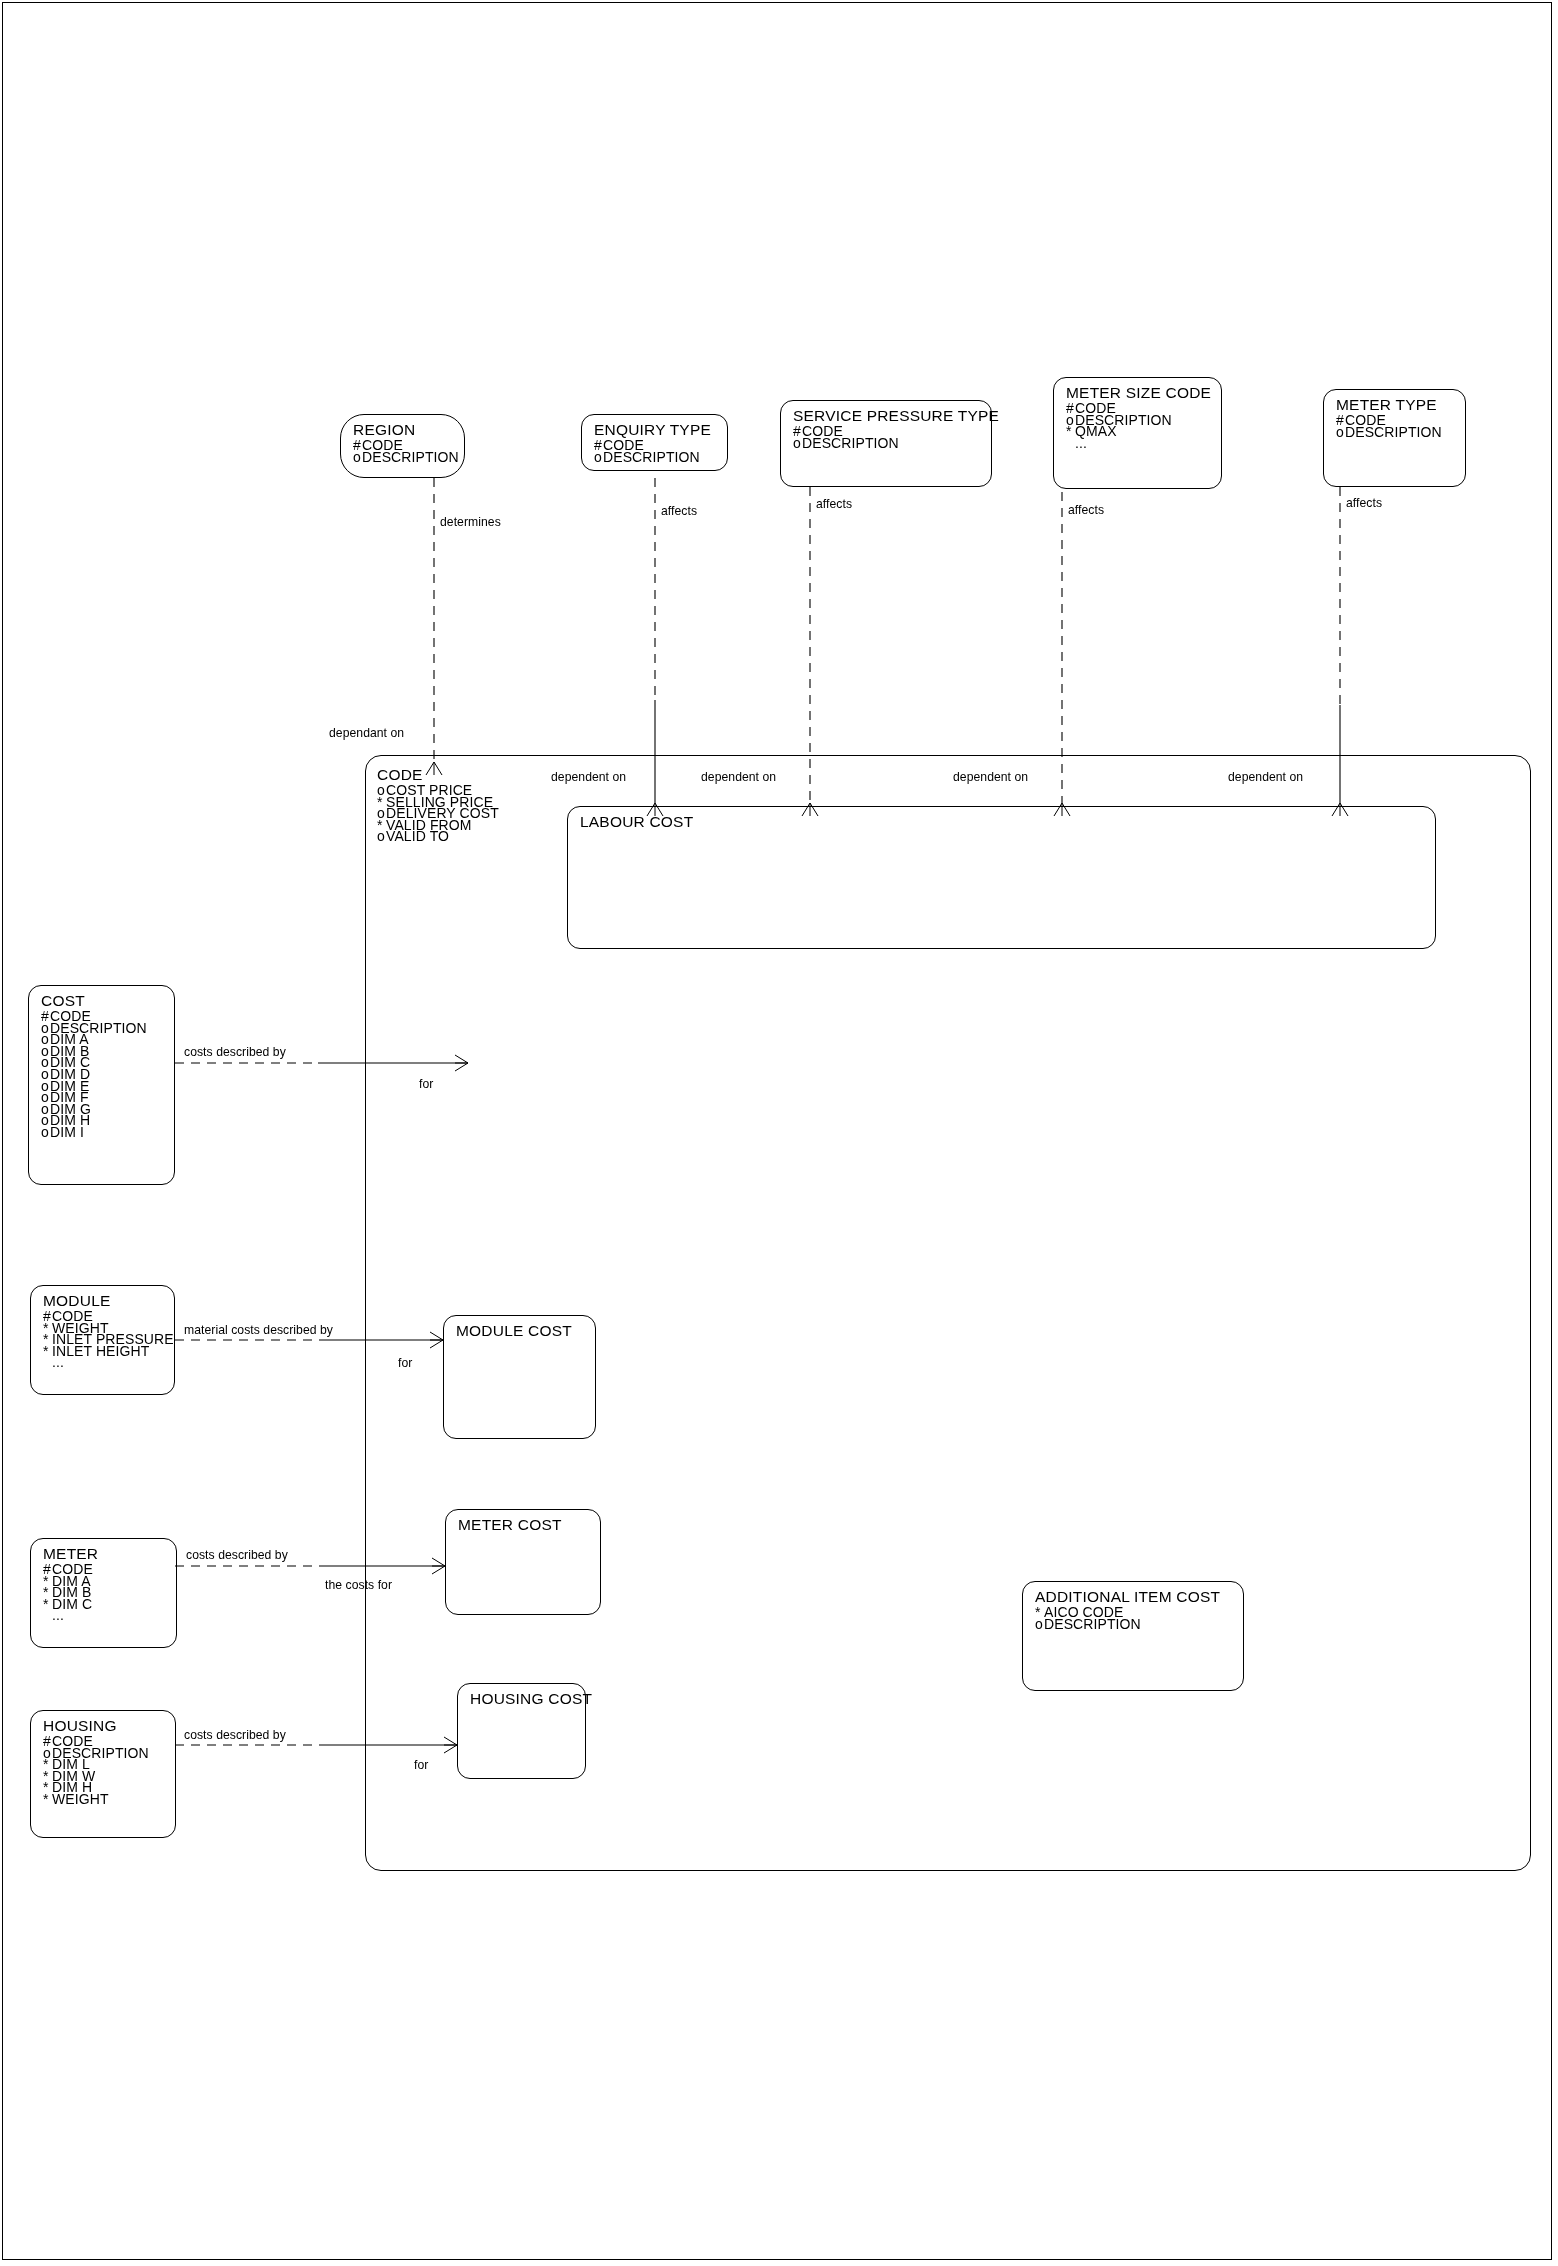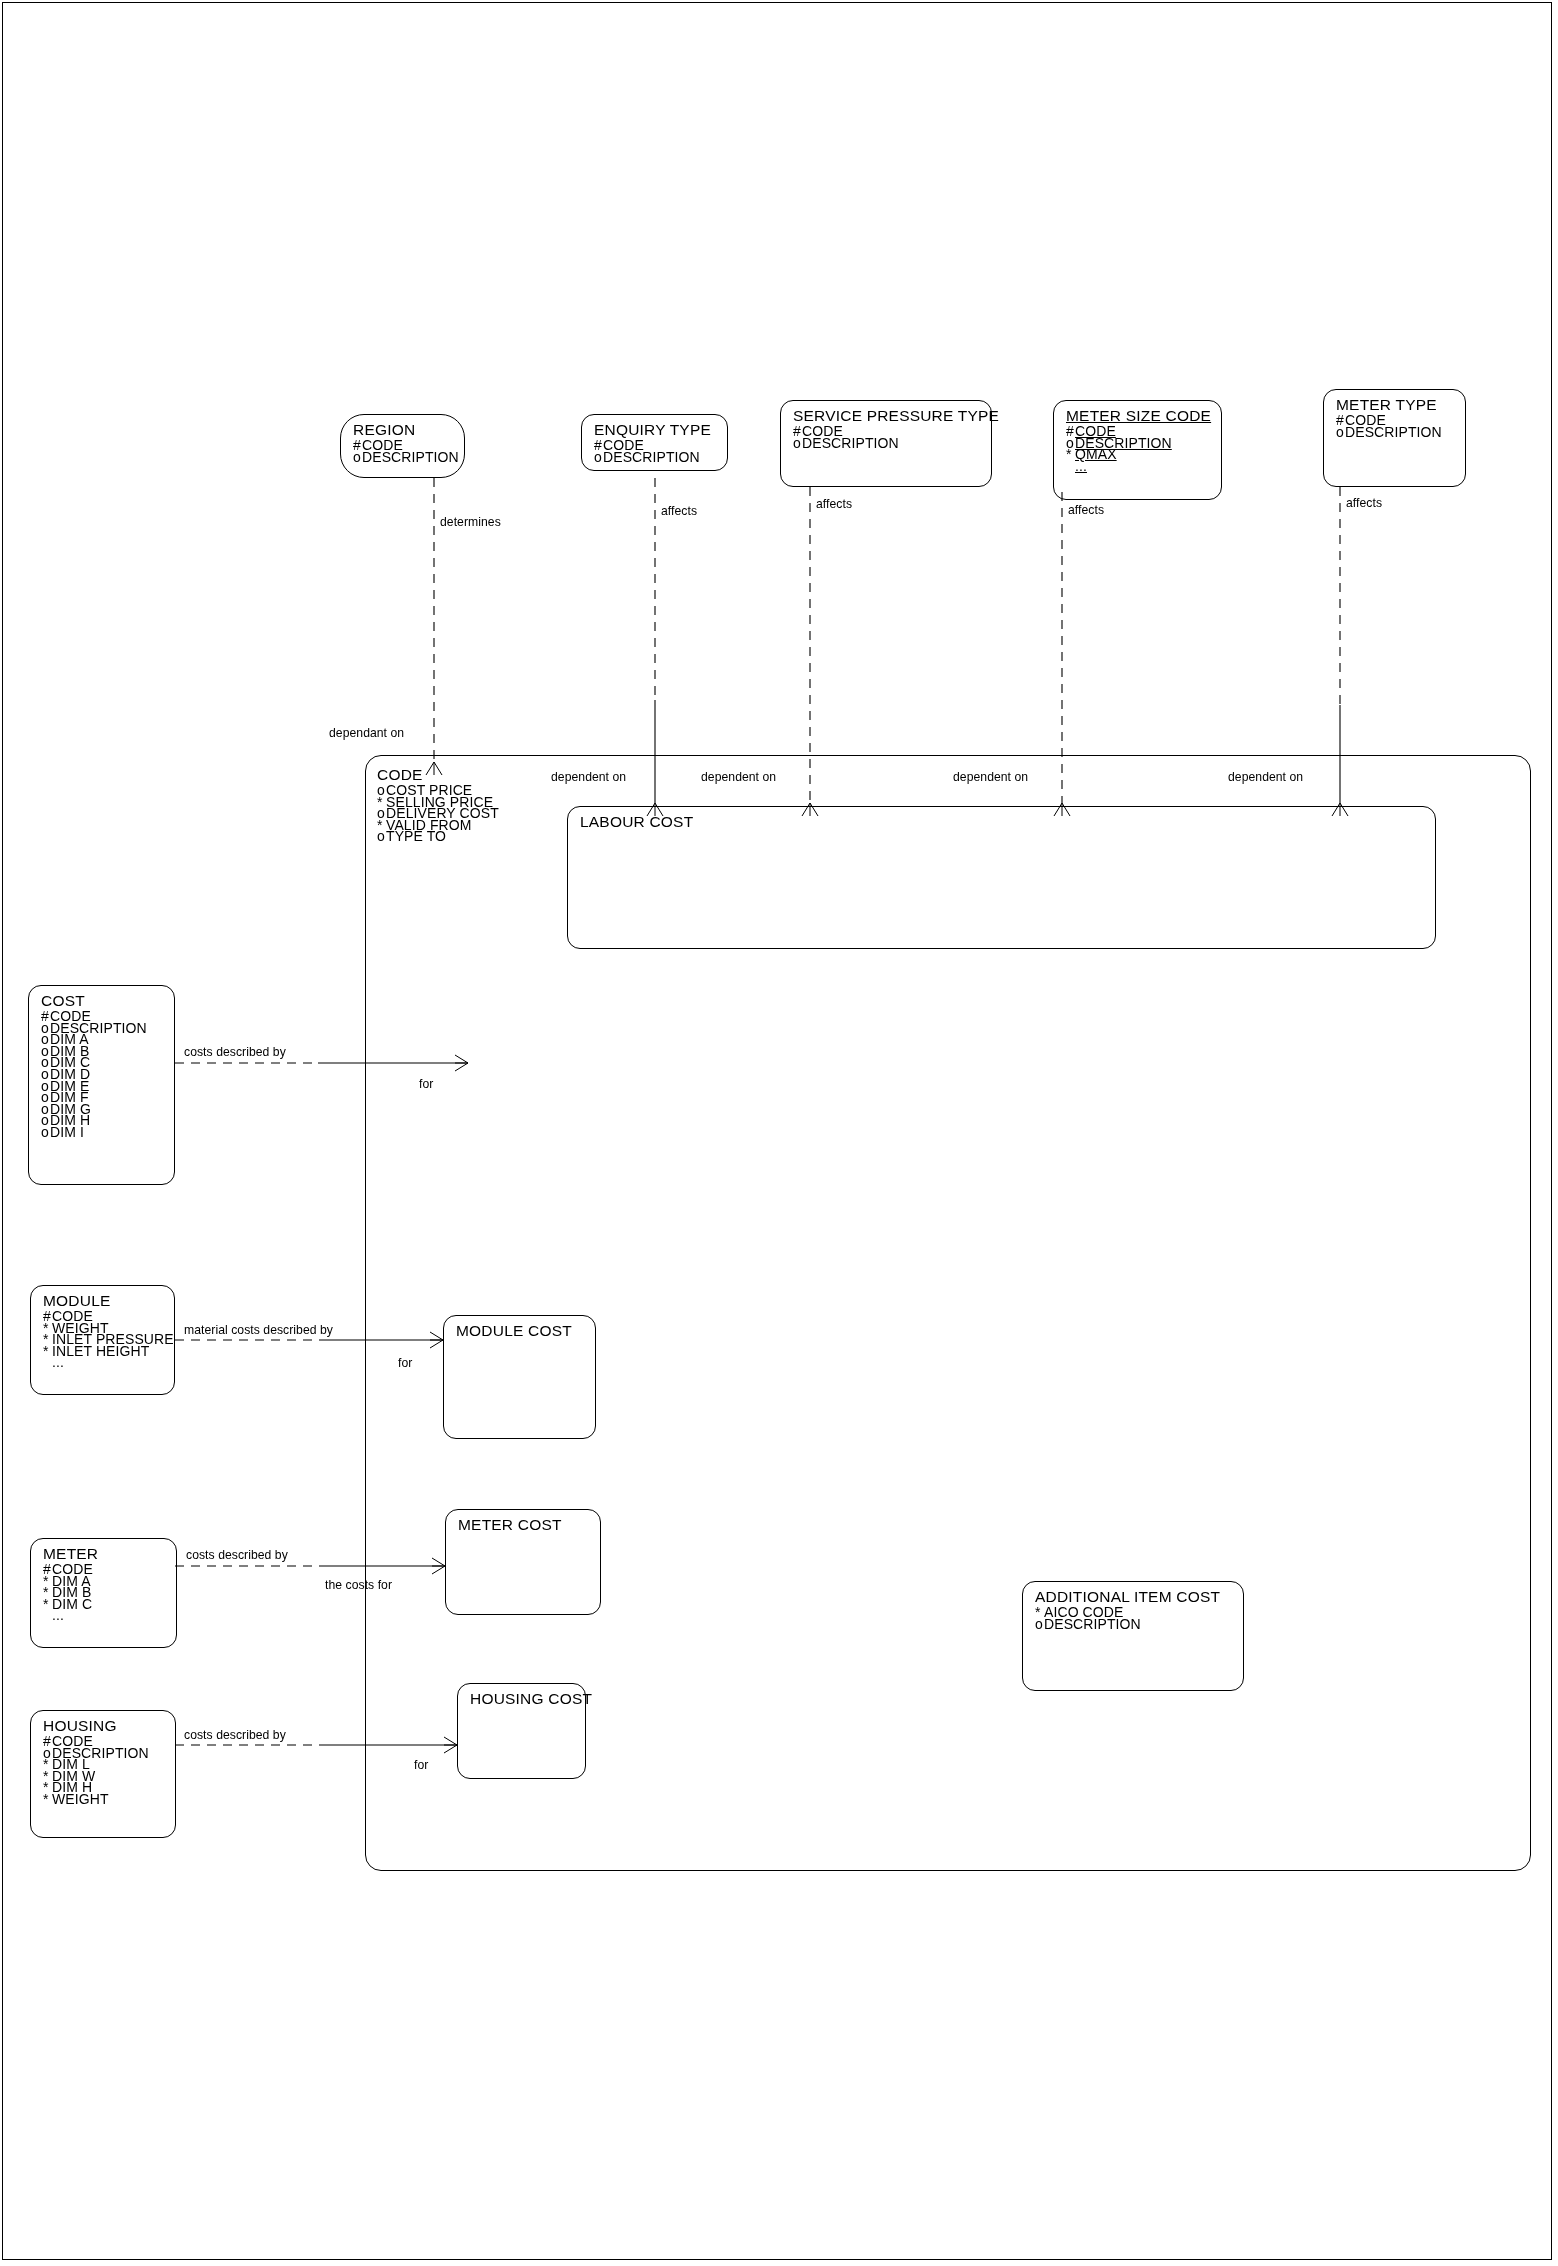--- a/index.html
+++ b/index.html
@@ -128,21 +128,21 @@
   </svg>
 
   <div class="big-box" style="left:365px; top:755px; width:1166px; height:1116px;"></div>
   <div style="position:absolute; left:377px; top:766px;">
     <div class="entity-title">CODE</div>
     <ul class="attr-list">
       <li class="attr"><span class="mark">o</span><span>COST PRICE</span></li>
       <li class="attr"><span class="mark">*</span><span>SELLING PRICE</span></li>
       <li class="attr"><span class="mark">o</span><span>DELIVERY COST</span></li>
       <li class="attr"><span class="mark">*</span><span>VALID FROM</span></li>
-      <li class="attr"><span class="mark">o</span><span>TYPE TO</span></li>
+      <li class="attr"><span class="mark">o</span><span>VALID TO</span></li>
     </ul>
   </div>
 
   <div class="entity" style="left:567px; top:806px; width:869px; height:143px;">
     <div class="entity-title">LABOUR COST</div>
   </div>
 
   <div class="entity" style="left:340px; top:414px; width:125px; height:64px;border-radius:24px;">
     <div class="entity-title">REGION</div>
     <ul class="attr-list">
@@ -160,21 +160,21 @@
   </div>
 
   <div class="entity" style="left:780px; top:400px; width:212px; height:87px;">
     <div class="entity-title">SERVICE PRESSURE TYPE</div>
     <ul class="attr-list">
       <li class="attr"><span class="mark">#</span><span>CODE</span></li>
       <li class="attr"><span class="mark">o</span><span>DESCRIPTION</span></li>
     </ul>
   </div>
 
-  <div class="entity" style="left:1053px; top:400px; width:169px; height:100px;text-decoration:underline;">
+  <div class="entity" style="left:1053px; top:377px; width:169px; height:112px;">
     <div class="entity-title">METER SIZE CODE</div>
     <ul class="attr-list">
       <li class="attr"><span class="mark">#</span><span>CODE</span></li>
       <li class="attr"><span class="mark">o</span><span>DESCRIPTION</span></li>
       <li class="attr"><span class="mark">*</span><span>QMAX</span></li>
       <li class="attr"><span class="mark"></span><span>...</span></li>
     </ul>
   </div>
 
   <div class="entity" style="left:1323px; top:389px; width:143px; height:98px;">

